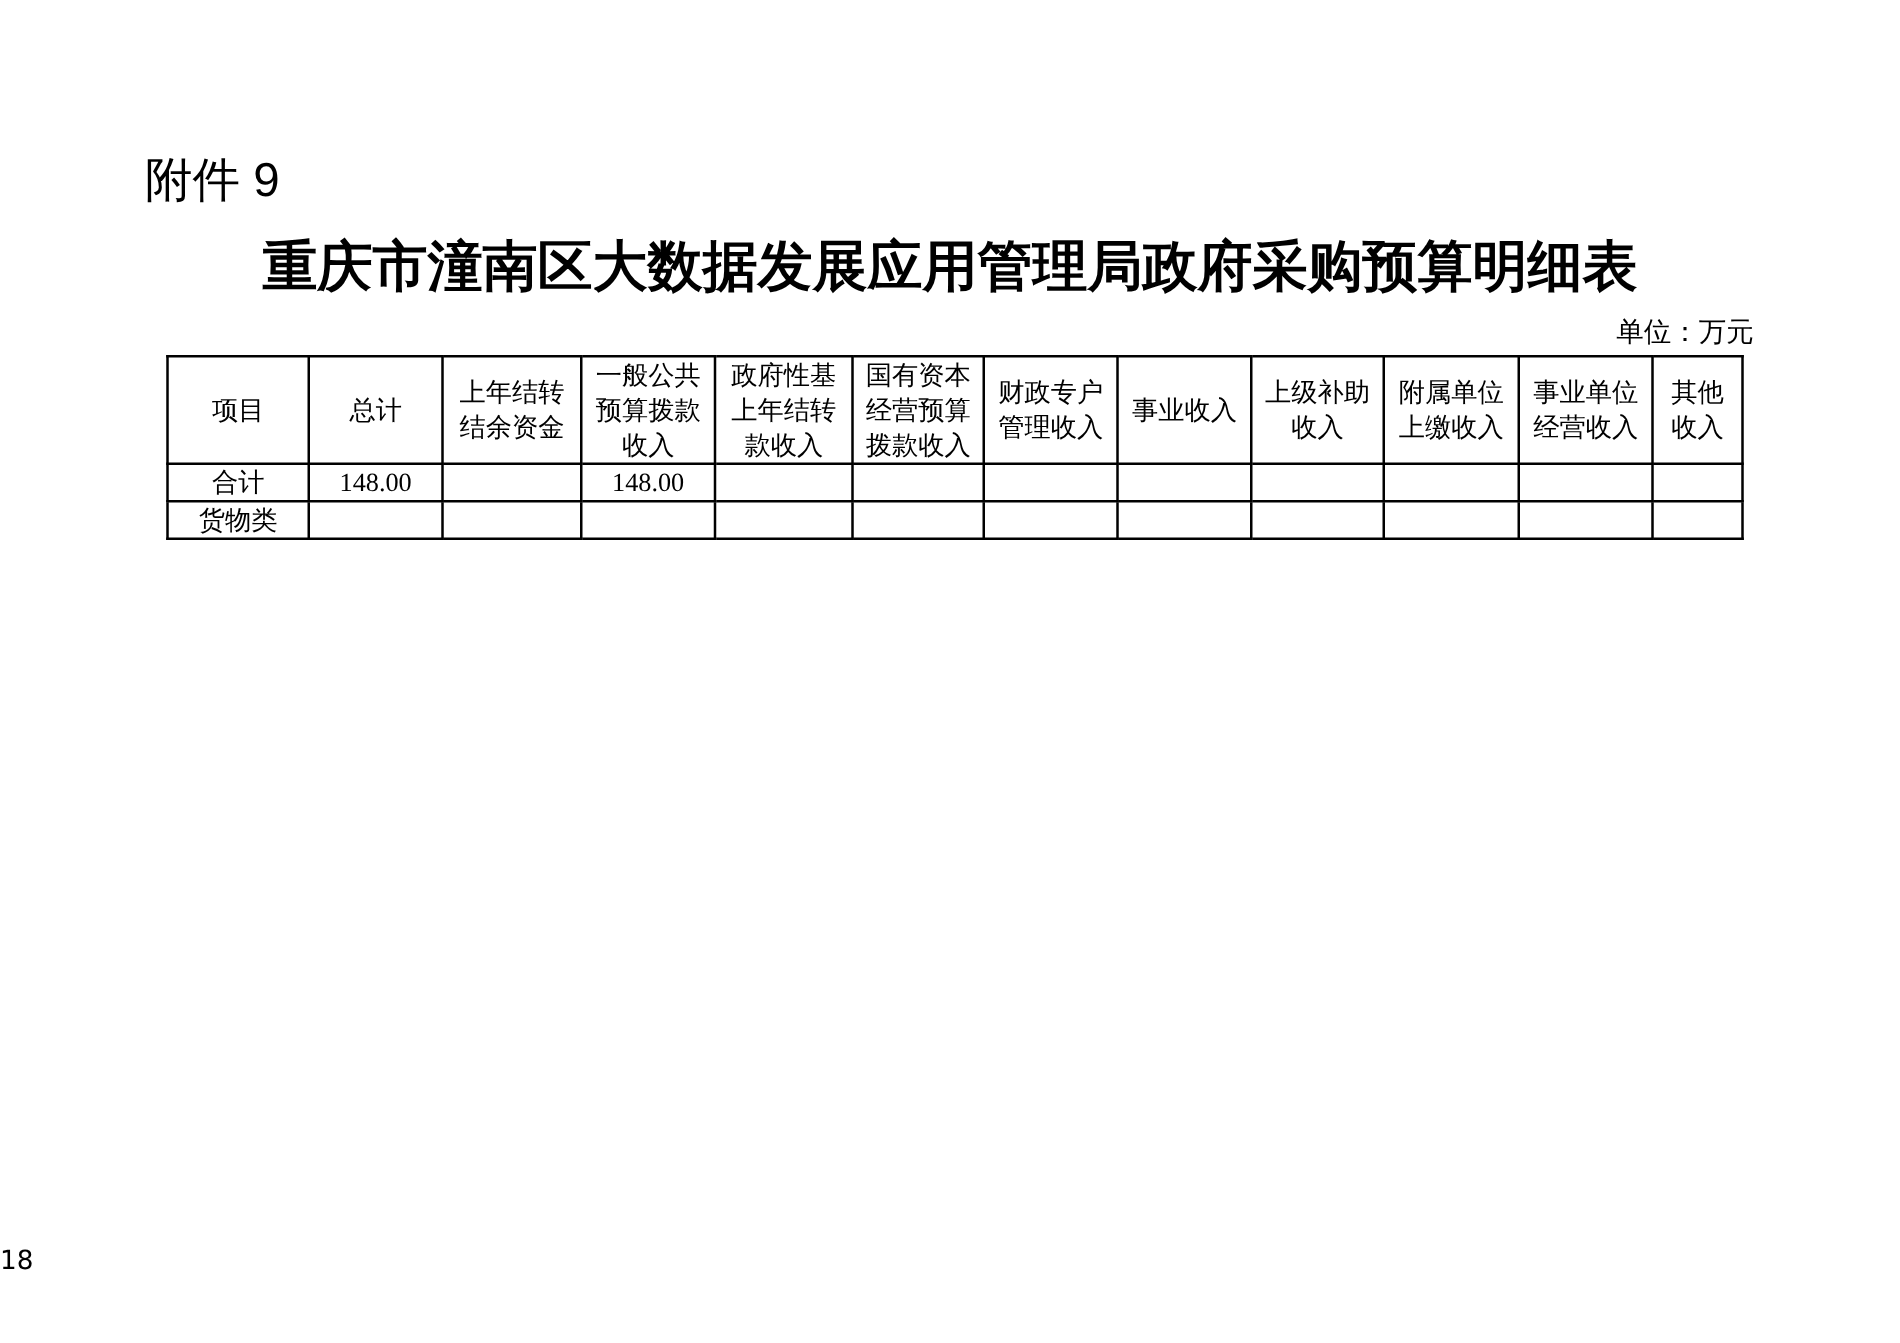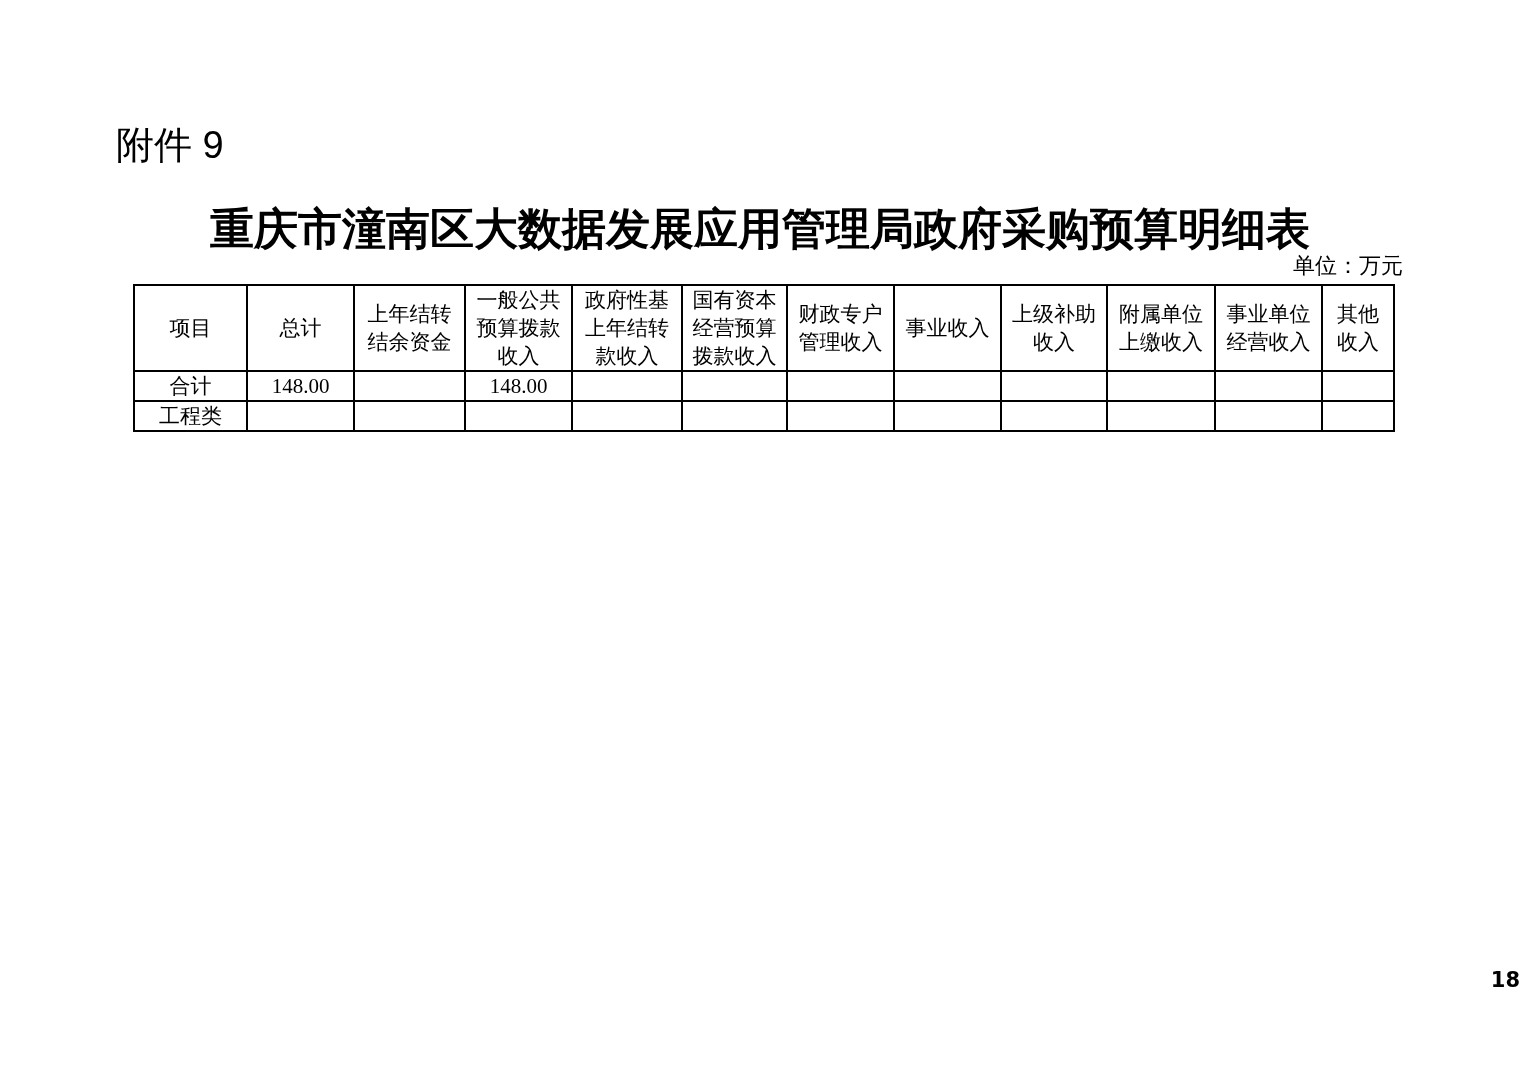--- a/index.html
+++ b/index.html
@@ -27,21 +27,20 @@
     position: absolute;
     left: 0;
     top: 188px;
     width: 100%;
     text-align: center;
     font-size: 44px;
     font-weight: bold;
     line-height: 52px;
     letter-spacing: 0px;
     font-family: "Liberation Serif", "DejaVu Serif", serif;
-    margin-top: 16px;
   }
   .unit-note {
     position: absolute;
     right: 117px;
     top: 252px;
     font-size: 22px;
     line-height: 28px;
   }
   table.budget-table {
     position: absolute;
@@ -77,26 +76,25 @@
   }
   td.value-cell {
     text-align: center;
     padding-right: 8px;
     font-family: "DejaVu Sans", "Liberation Sans", sans-serif;
     font-size: 21px;
   }
   .page-number {
     position: absolute;
     left: 0;
-    top: 968px;
+    top: 996px;
     width: 100%;
-    text-align: right;
+    text-align: left;
     font-size: 21px;
     font-family: "DejaVu Sans", "Liberation Sans", sans-serif;
-    font-weight: bold;
   }
 </style>
 </head>
 <body>
 
 <div class="attachment-label">附件 9</div>
 
 <div class="page-title">重庆市潼南区大数据发展应用管理局政府采购预算明细表</div>
 
 <div class="unit-note">单位：万元</div>
@@ -153,21 +151,21 @@
       <td class="value-cell"></td>
       <td class="value-cell"></td>
       <td class="value-cell"></td>
       <td class="value-cell"></td>
       <td class="value-cell"></td>
       <td class="value-cell"></td>
       <td class="value-cell"></td>
       <td class="value-cell"></td>
     </tr>
     <tr>
-      <td class="row-label">工程类</td>
+      <td class="row-label">货物类</td>
       <td class="value-cell"></td>
       <td class="value-cell"></td>
       <td class="value-cell"></td>
       <td class="value-cell"></td>
       <td class="value-cell"></td>
       <td class="value-cell"></td>
       <td class="value-cell"></td>
       <td class="value-cell"></td>
       <td class="value-cell"></td>
       <td class="value-cell"></td>

